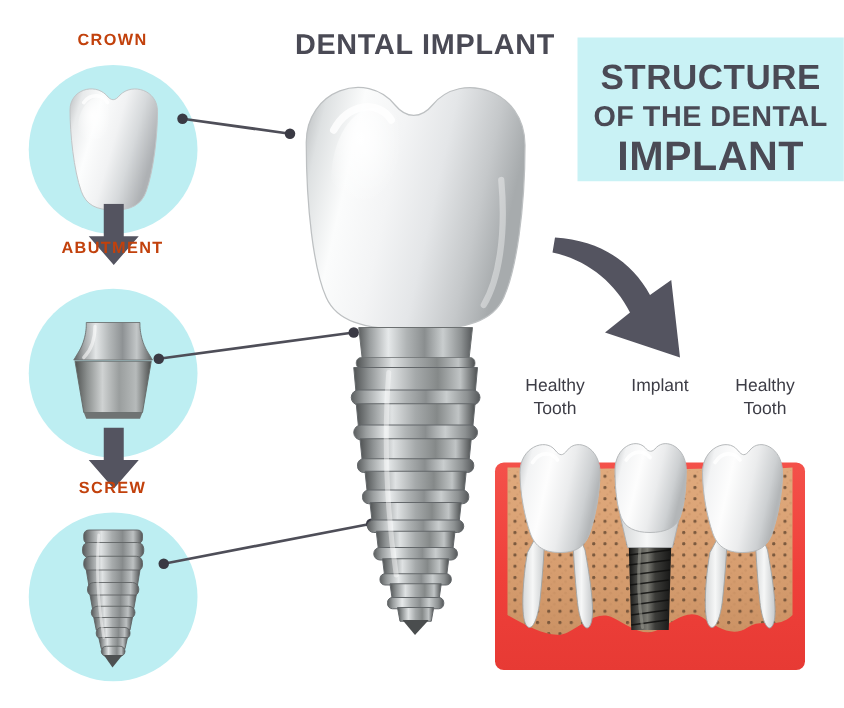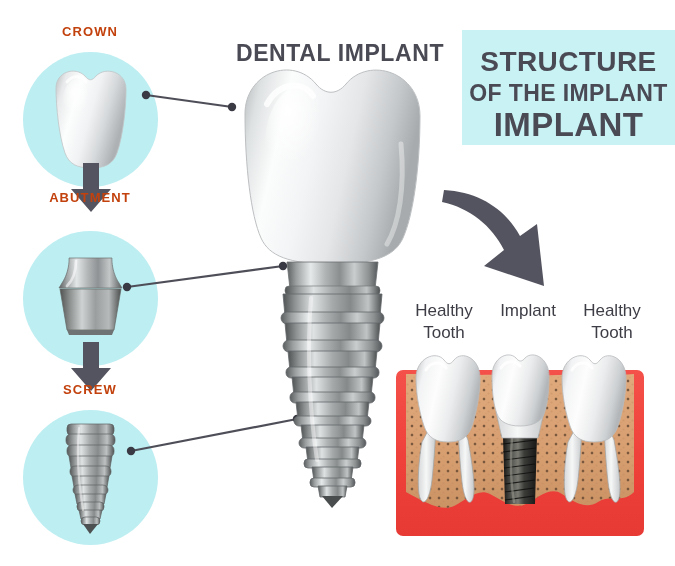--- a/index.html
+++ b/index.html
@@ -43,43 +43,43 @@
     white-space:nowrap;
     letter-spacing:0.4px;
     line-height:1;
   }
   .banner .l1{font-size:28px;}
   .banner .l2{font-size:23px;}
   .banner .l3{font-size:33px;}
   .tooth-label{
     font-family:"Liberation Sans", sans-serif;
     font-weight:400;
-    font-size:17px;
+    font-size:14px;
     color:#3d3d46;
     text-align:center;
     line-height:1.28;
     white-space:nowrap;
   }
 
   
   .disc{border-radius:50%;background:#bdeef2;}
 
   
   .leader{overflow:visible;}
 </style>
 </head>
 <body>
 
 <div id="stage">
 
-  <div class="abs main-title" style="left:235px;top:22px;width:210px;margin-top:18px;">DENTAL IMPLANT</div>
+  <div class="abs main-title" style="left:235px;top:22px;width:210px;">DENTAL IMPLANT</div>
 
   <div class="abs banner" style="left:462px;top:30px;width:239px;height:115px;">
     <div class="l1" style="position:absolute;left:0;top:18px;width:213px;">STRUCTURE</div>
-    <div class="l2" style="position:absolute;left:0;top:52px;width:213px;">OF THE IMPLANT</div>
+    <div class="l2" style="position:absolute;left:0;top:52px;width:213px;">OF THE DENTAL</div>
     <div class="l3" style="position:absolute;left:0;top:78px;width:213px;">IMPLANT</div>
   </div>
 
   <div class="abs step-label" style="left:20px;top:24px;width:140px;">CROWN</div>
 
   <div class="abs disc" style="left:23px;top:52px;width:135px;height:135px;"></div>
 
   <svg class="abs" style="left:23px;top:52px;" width="135" height="135" viewBox="0 0 135 135">
     <defs>
       <linearGradient id="crownG" x1="0" y1="0" x2="1" y2="0.4">

